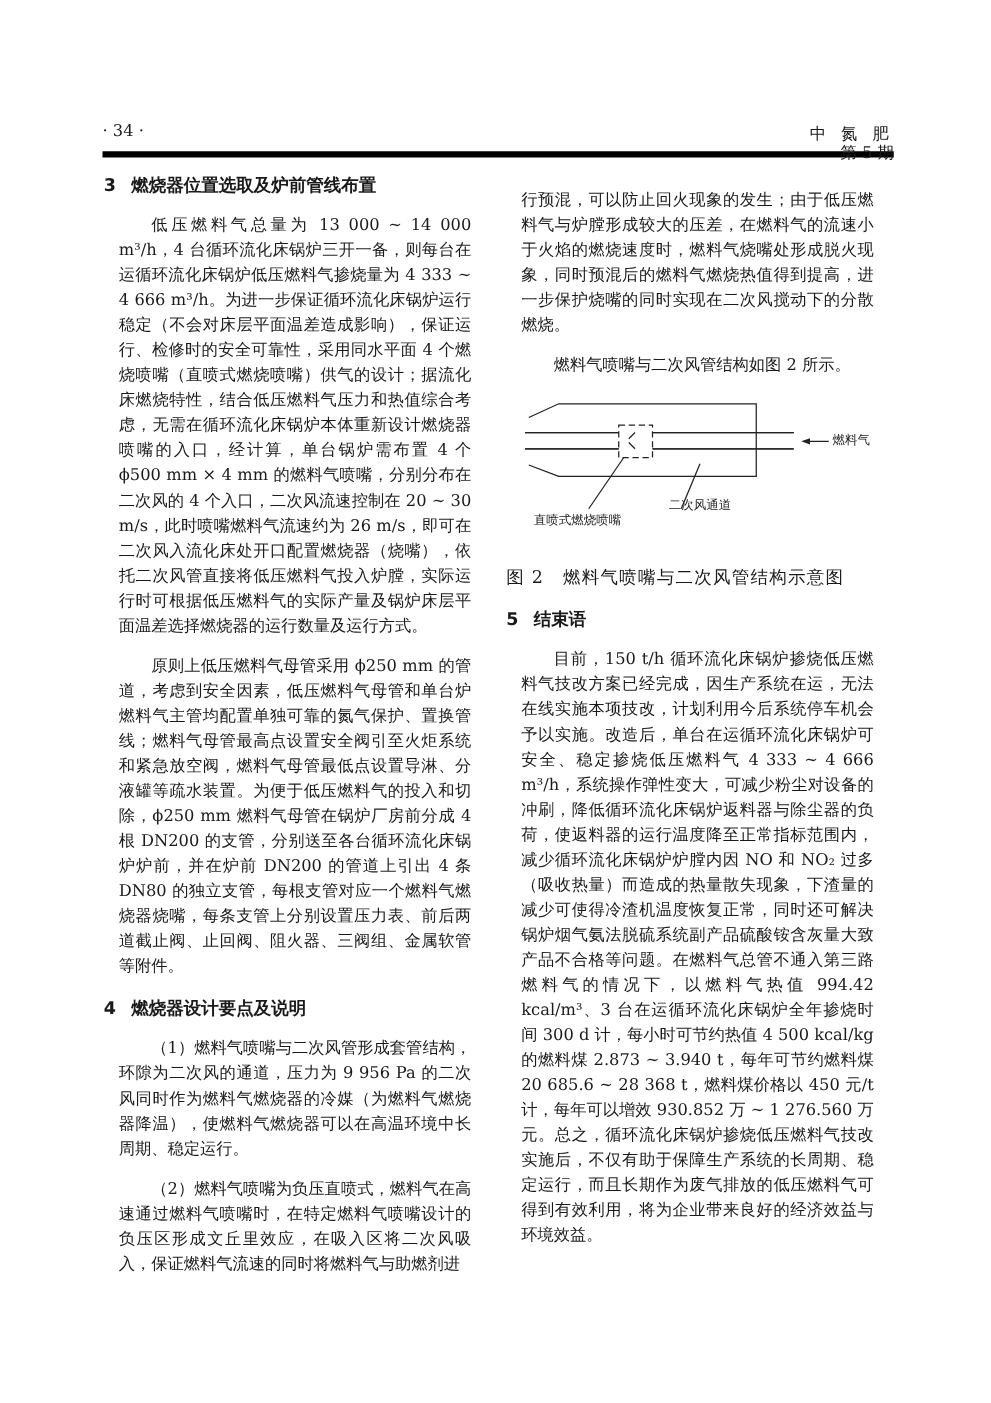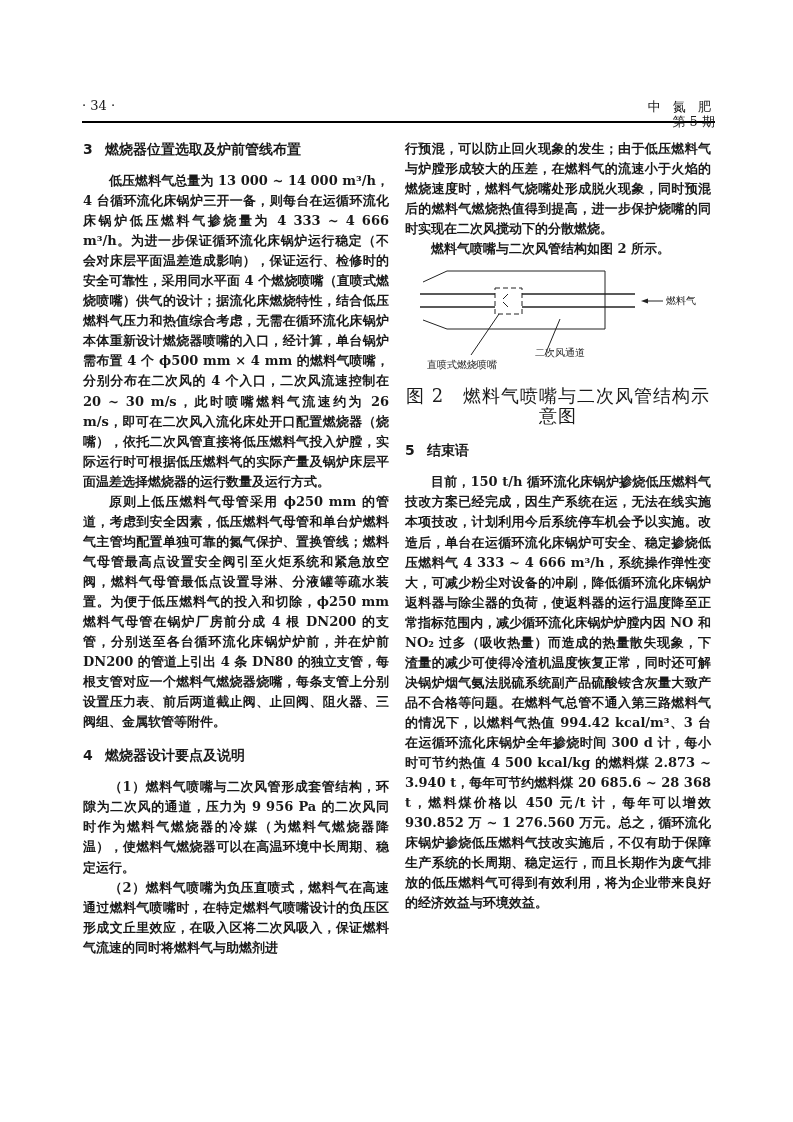--- a/index.html
+++ b/index.html
@@ -1,36 +1,36 @@
 <!DOCTYPE html>
 <html><head>
   <meta charset="utf-8">
   <style>
     html, body { margin: 0; padding: 0; background: #ffffff; }
     body { width: 793px; height: 1122px; position: relative; overflow: hidden;
       font-family: "DejaVu Serif", "Liberation Serif", serif; color: #1a1a1a; }
     .header { position: absolute; left: 82px; top: 95px; width: 633px; height: 26px;
-      border-bottom: 2px solid #000000; font-size: 13px; }
+      border-bottom: 5px solid #000000; font-size: 13px; }
     .header .pg { position: absolute; left: 0; top: 3px; }
     .header .journal { position: absolute; left: 0; width: 100%; top: 3px; text-align: right; letter-spacing: 4px; }
     .header .issue { position: absolute; right: 0; top: 18px; }
     .col { position: absolute; top: 139px; width: 306px; font-size: 13px; line-height: 20.05px; text-align: justify; }
     .col.left { left: 83px; }
     .col.right { left: 405px; }
     .h { font-family: "DejaVu Sans", "Liberation Sans", sans-serif; font-weight: bold; font-size: 14px;
       margin: 0; line-height: 20px; }
     .h .num { display: inline-block; width: 22px; }
-    p { margin: 0; text-indent: 2em; font-weight: bold; }
+    p { margin: 12px; text-indent: 2em; }
     p.noind { text-indent: 0; }
     .gap-before { margin-top: 13px; }
     .gap-after { margin-bottom: 12px; }
     .figure { position: relative; width: 306px; height: 120px; margin-top: 4px; }
     .figure svg { position: absolute; left: 0; top: 0; }
     .fig-lbl { position: absolute; font-size: 10px; line-height: 12px; white-space: nowrap; }
-    .fig-cap { font-size: 18px; text-align: center; margin-top: 3px; margin-bottom: 14px; letter-spacing: 1px;
+    .fig-cap { font-size: 14px; margin-top: 17px; margin-bottom: 14px; letter-spacing: 1px;
       font-family: "DejaVu Serif", "Liberation Serif", serif; }
   </style>
 </head>
 <body>
 
 <div class="header">
   <span class="pg">· 34 ·</span>
   <span class="journal">中 氮 肥</span>
   <span class="issue">第 5 期</span>
 </div>

